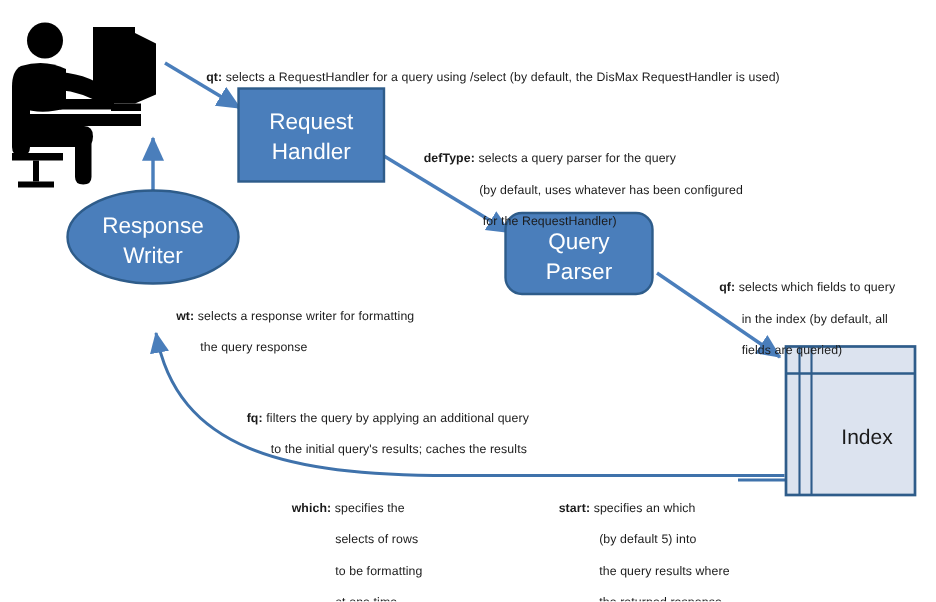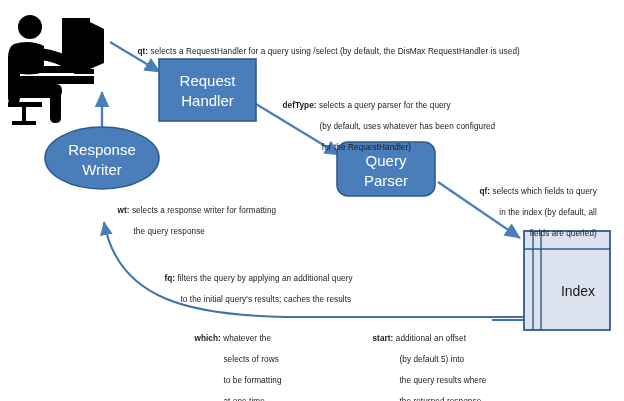--- a/index.html
+++ b/index.html
@@ -135,44 +135,44 @@
   <div class="label" style="left:128px; top:36px;">
     <b>qt: </b><span>selects a RequestHandler for a query using /select (by default, the DisMax RequestHandler is used)</span>
   </div>
 
   <div class="label" style="left:273px; top:90px;">
     <b>defType: </b><span>selects a query parser for the query</span><br>
     <span style="display:inline-block;width:37px;"></span><span>(by default, uses whatever has been configured</span><br>
     <span style="display:inline-block;width:37px;"></span><span> for the RequestHandler)</span>
   </div>
 
-  <div class="label" style="left:470px; top:176px;text-align:right;">
+  <div class="label" style="left:470px; top:176px;">
     <b>qf: </b><span>selects which fields to query</span><br>
     <span style="display:inline-block;width:15px;"></span><span>in the index (by default, all</span><br>
     <span style="display:inline-block;width:15px;"></span><span>fields are queried)</span>
   </div>
 
   <div class="label" style="left:108px; top:195px;">
     <b>wt: </b><span>selects a response writer for formatting</span><br>
     <span style="display:inline-block;width:16px;"></span><span>the query response</span>
   </div>
 
   <div class="label" style="left:155px; top:263px;">
     <b>fq: </b><span>filters the query by applying an additional query</span><br>
     <span style="display:inline-block;width:16px;"></span><span>to the initial query's results; caches the results</span>
   </div>
 
   <div class="label" style="left:185px; top:323px;">
-    <b>which: </b><span>whatever the</span><br>
+    <b>which: </b><span>specifies the</span><br>
     <span style="display:inline-block;width:29px;"></span><span>selects of rows</span><br>
     <span style="display:inline-block;width:29px;"></span><span>to be formatting</span><br>
     <span style="display:inline-block;width:29px;"></span><span>at one time</span>
   </div>
 
   <div class="label" style="left:363px; top:323px;">
-    <b>start: </b><span>additional an offset</span><br>
+    <b>start: </b><span>specifies an which</span><br>
     <span style="display:inline-block;width:27px;"></span><span>(by default 5) into</span><br>
     <span style="display:inline-block;width:27px;"></span><span>the query results where</span><br>
     <span style="display:inline-block;width:27px;"></span><span>the returned response</span><br>
     <span style="display:inline-block;width:27px;"></span>
   </div>
 
 </div>
 
 </body></html>

